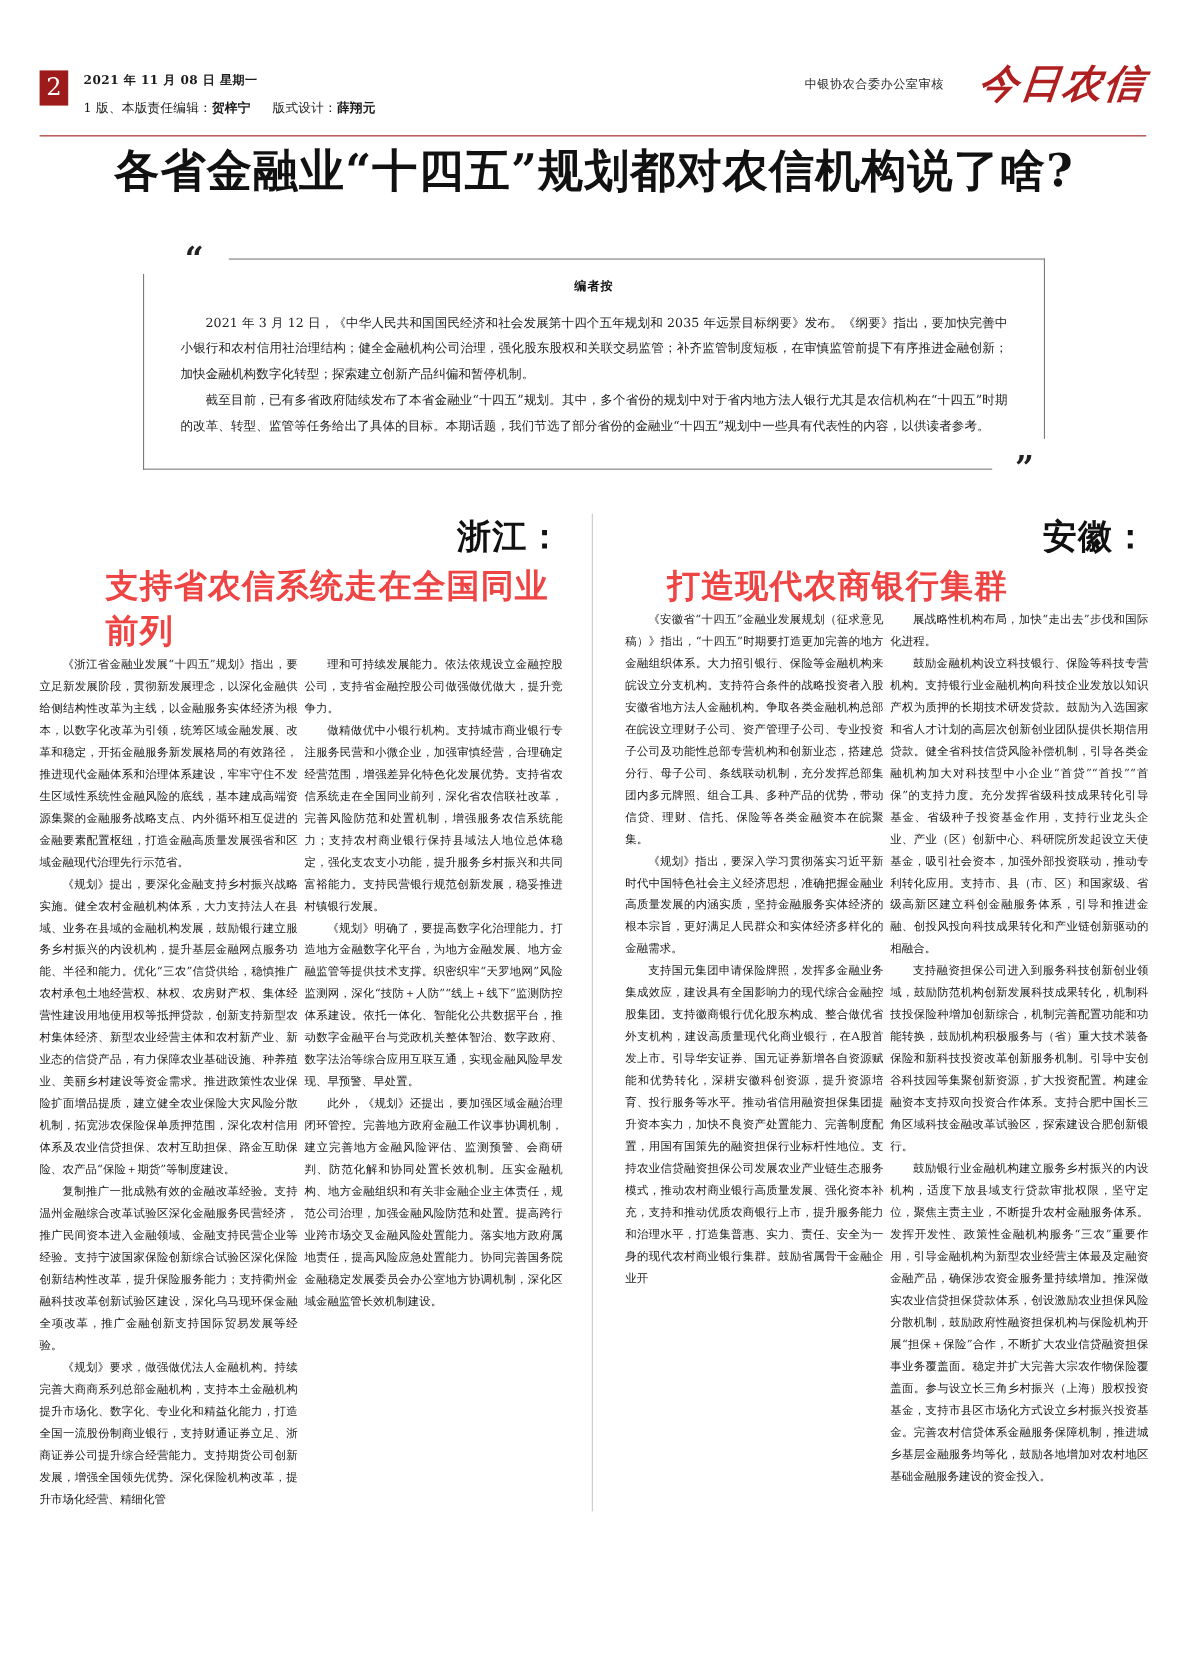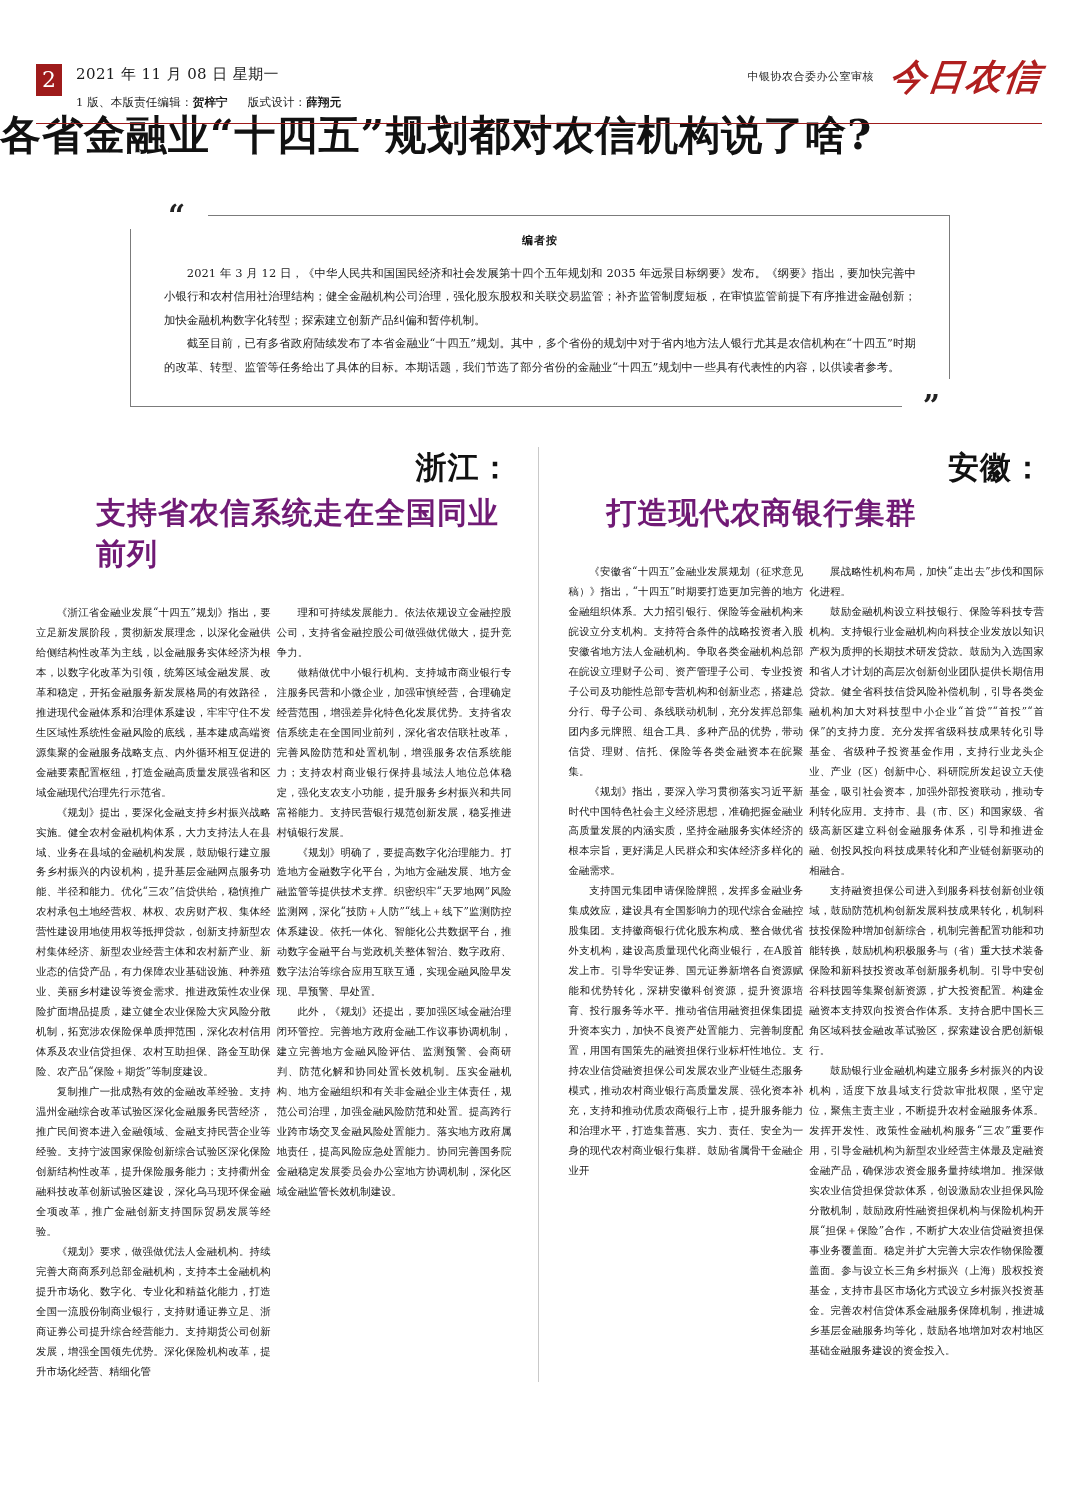--- a/index.html
+++ b/index.html
@@ -22,48 +22,48 @@
   }
   .mh-left{position:absolute;left:36px;top:64px;display:flex;align-items:flex-start;}
   .pagenum{
     width:26px;height:32px;background:#9e1b1b;color:#fff;
     font-family:"DejaVu Serif","Liberation Serif",serif;
     font-size:22px;line-height:32px;text-align:center;
     font-weight:400;
     flex:0 0 auto;
   }
   .mh-lines{margin-left:14px;padding-top:1px;}
-  .mh-date{font-size:15px;letter-spacing:.4px;color:#1a1a1a;font-weight:400;white-space:nowrap;}
+  .mh-date{font-size:11px;letter-spacing:.4px;color:#1a1a1a;font-weight:700;white-space:nowrap;}
   .mh-credit{font-size:11.5px;color:#1a1a1a;margin-top:11px;white-space:nowrap;letter-spacing:.2px;}
   .mh-credit b{font-weight:700;}
   .mh-credit .gap{display:inline-block;width:20px;}
 
   .mh-right{position:absolute;right:38px;top:58px;display:flex;align-items:flex-end;}
-  .mh-verify{font-size:11px;color:#2a2a2a;margin-right:16px;margin-bottom:10px;letter-spacing:.5px;white-space:nowrap;}
+  .mh-verify{font-size:11px;color:#2a2a2a;margin-right:32px;margin-bottom:10px;letter-spacing:.5px;white-space:nowrap;}
   .logo{
     font-family:"DejaVu Serif","Liberation Serif",serif;
     font-size:36px;line-height:1;
     color:#b01f1f;font-weight:700;
     letter-spacing:2px;
     font-style:italic;
     white-space:nowrap;
     transform:skewX(-6deg);
   }
   .mh-rule{
     position:absolute;left:36px;right:38px;top:123px;height:0;
     border-top:1.6px solid #9e1b1b;
   }
 
   
   .headline{
-    text-align:left;
+    text-align:center;
     font-size:41px;
     font-weight:700;
     letter-spacing:1px;
-    margin-top:22px;
+    margin-top:42px;
     color:#111;
     font-family:"DejaVu Serif","Liberation Serif",serif;
   }
 
   
   .ednote-wrap{
     position:relative;
     margin:44px 130px 0 130px;
   }
   .q-open,.q-close{
@@ -91,41 +91,41 @@
   }
 
   
   .sec-head{ }
   .sec-prov{
     font-size:31px;font-weight:700;letter-spacing:1px;color:#111;
     font-family:"DejaVu Serif","Liberation Serif",serif;
     text-align:right;
   }
   .sec-sub{
-    font-size:30px;font-weight:700;letter-spacing:1px;color:#701a75;
+    font-size:30px;font-weight:700;letter-spacing:1px;color:#ef4444;
     margin-top:4px;
     font-family:"DejaVu Serif","Liberation Serif",serif;
   }
 
   
   .top-sections{
     display:flex;
     margin:46px 36px 0 36px;
     position:relative;
   }
   .sec{flex:1 1 0;min-width:0;box-sizing:border-box;}
   .sec.left{padding-right:26px;}
   .sec.right{padding-left:30px;border-left:1px solid #c9c9c9;}
   .sec.left .sec-head{padding-left:20px;}
   .sec.right .sec-head{padding-left:64px;}
   .sec.left .sec-sub{padding-left:60px;}
   .sec.right .sec-sub{padding-left:38px;}
 
   .cols2{
-    display:flex;gap:6px;margin-top:28px;
+    display:flex;gap:6px;
   }
   .col{flex:1 1 0;min-width:0;}
   .bodytext{
     font-size:10.4px;
     line-height:1.92;
     text-align:justify;
     text-indent:2em;
     color:#181818;
     letter-spacing:.05px;
     margin:0 0 0 0;

